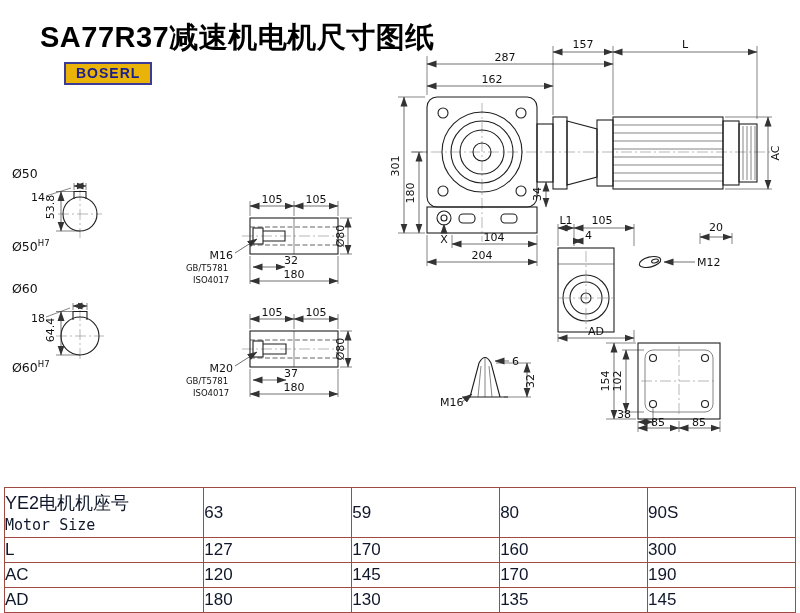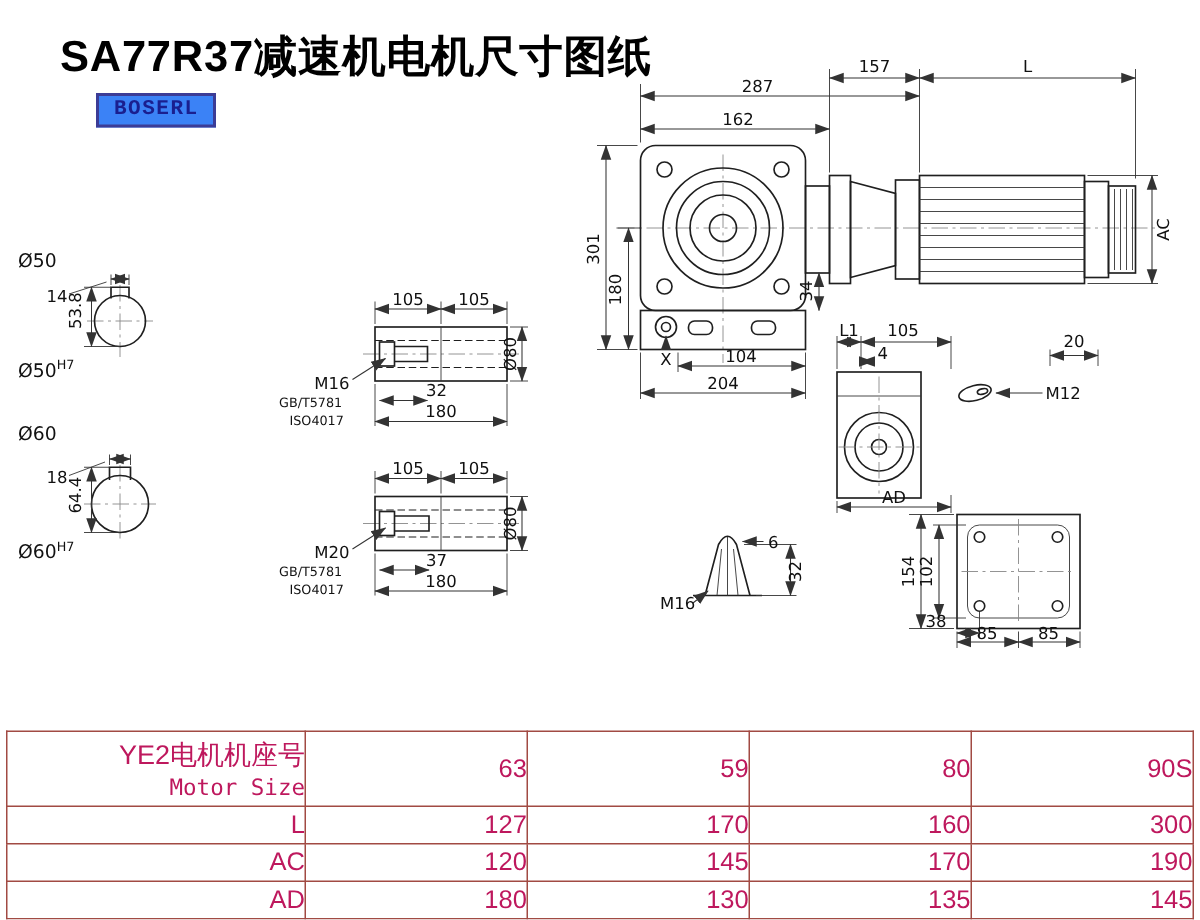--- a/index.html
+++ b/index.html
@@ -6,40 +6,40 @@
     --table-border:#a14a43; --drawing-line:#1f1f1f; --dim-line:#333333;
     --logo-text:#1a1f8f; --logo-border:#3c3c96; --title-text:#000000;
   }
   *{box-sizing:border-box}
   html,body{margin:0;padding:0}
   body{width:800px;height:613px;position:relative;background:#fff;overflow:hidden;
        font-family:"Liberation Sans",sans-serif}
   .title{position:absolute;top:2px;left:24px;margin:16px;font-size:29px;font-weight:bold;
          color:var(--title-text);letter-spacing:.5px;white-space:nowrap}
   .logo{position:absolute;top:62px;left:64px;border:2px solid var(--logo-border);
-        padding:1px 10px 2px;font-family:Liberation Mono, monospace;font-weight:bold;
-        font-size:14px;letter-spacing:1px;color:var(--logo-text);background:#3b82f6}
+        padding:1px 10px 2px;font-family:Liberation Sans, sans-serif;font-weight:bold;
+        font-size:14px;letter-spacing:1px;color:var(--logo-text);background:#eab308}
   svg.dwg{position:absolute;top:0;left:0}
   .o{fill:none;stroke:var(--drawing-line);stroke-width:1.1}
   .t{fill:none;stroke:var(--dim-line);stroke-width:.6}
   .hid{fill:none;stroke:var(--drawing-line);stroke-width:.7;stroke-dasharray:5 2.5}
   .cl{fill:none;stroke:#888;stroke-width:.6;stroke-dasharray:11 3 2 3}
   .dim{fill:none;stroke:var(--dim-line);stroke-width:.7;
        marker-start:url(#ah);marker-end:url(#ah)}
   .lead{fill:none;stroke:var(--dim-line);stroke-width:.7;marker-end:url(#ah)}
   svg text{font-family:"DejaVu Sans",sans-serif;fill:#111}
   .dt{font-size:11px}
   .md{font-size:12.5px}
   .sm{font-size:8.5px}
   .mid{text-anchor:middle}
   .end{text-anchor:end}
   table.spec{position:absolute;top:487px;left:4px;width:792px;border-collapse:collapse;
              table-layout:fixed}
-  table.spec td{border:1.6px solid var(--table-border);text-align:right;vertical-align:middle;
-                color:#be185d;font-size:17px;padding:0;height:25px}
+  table.spec td{border:1.6px solid var(--table-border);text-align:left;vertical-align:middle;
+                color:#0f172a;font-size:17px;padding:0;height:25px}
   table.spec tr.hdr td{height:50px}
   .cn{font-size:18px;line-height:24px}
   .en{font-family:"DejaVu Sans Mono",monospace;font-size:15px;line-height:20px}
 </style>
 </head>
 <body>
 
 <h1 class="title">SA77R37减速机电机尺寸图纸</h1>
 <div class="logo">BOSERL</div>
 

